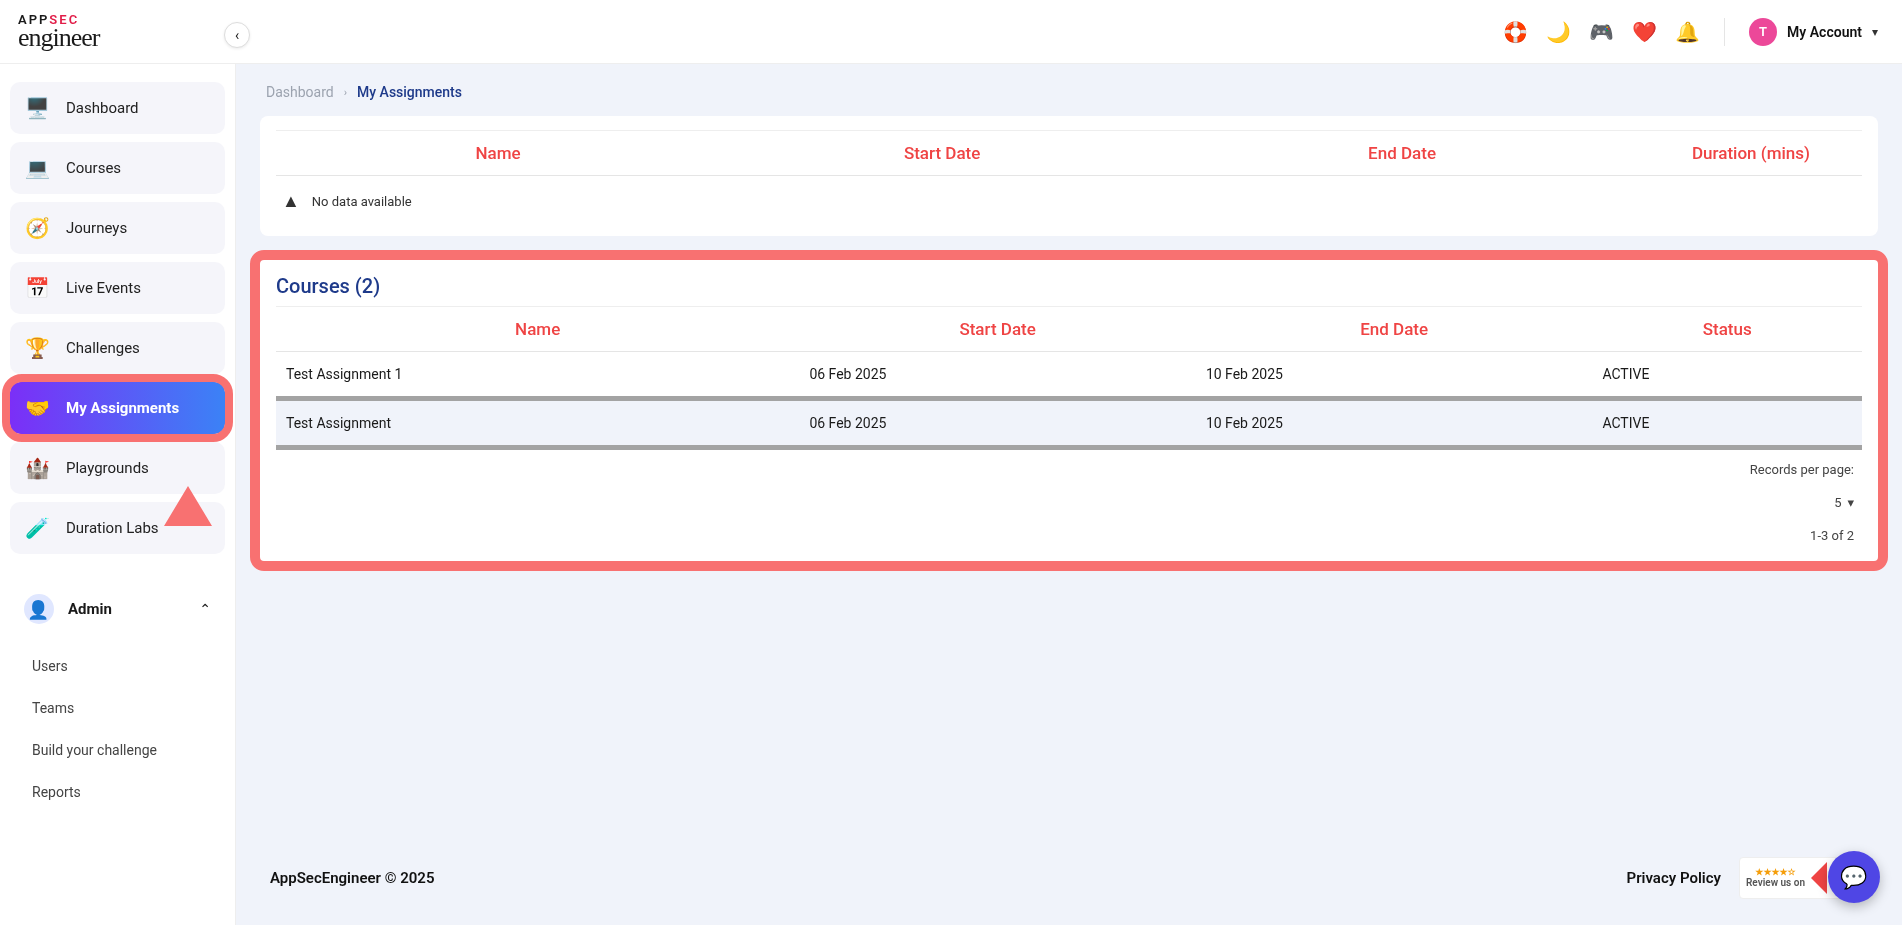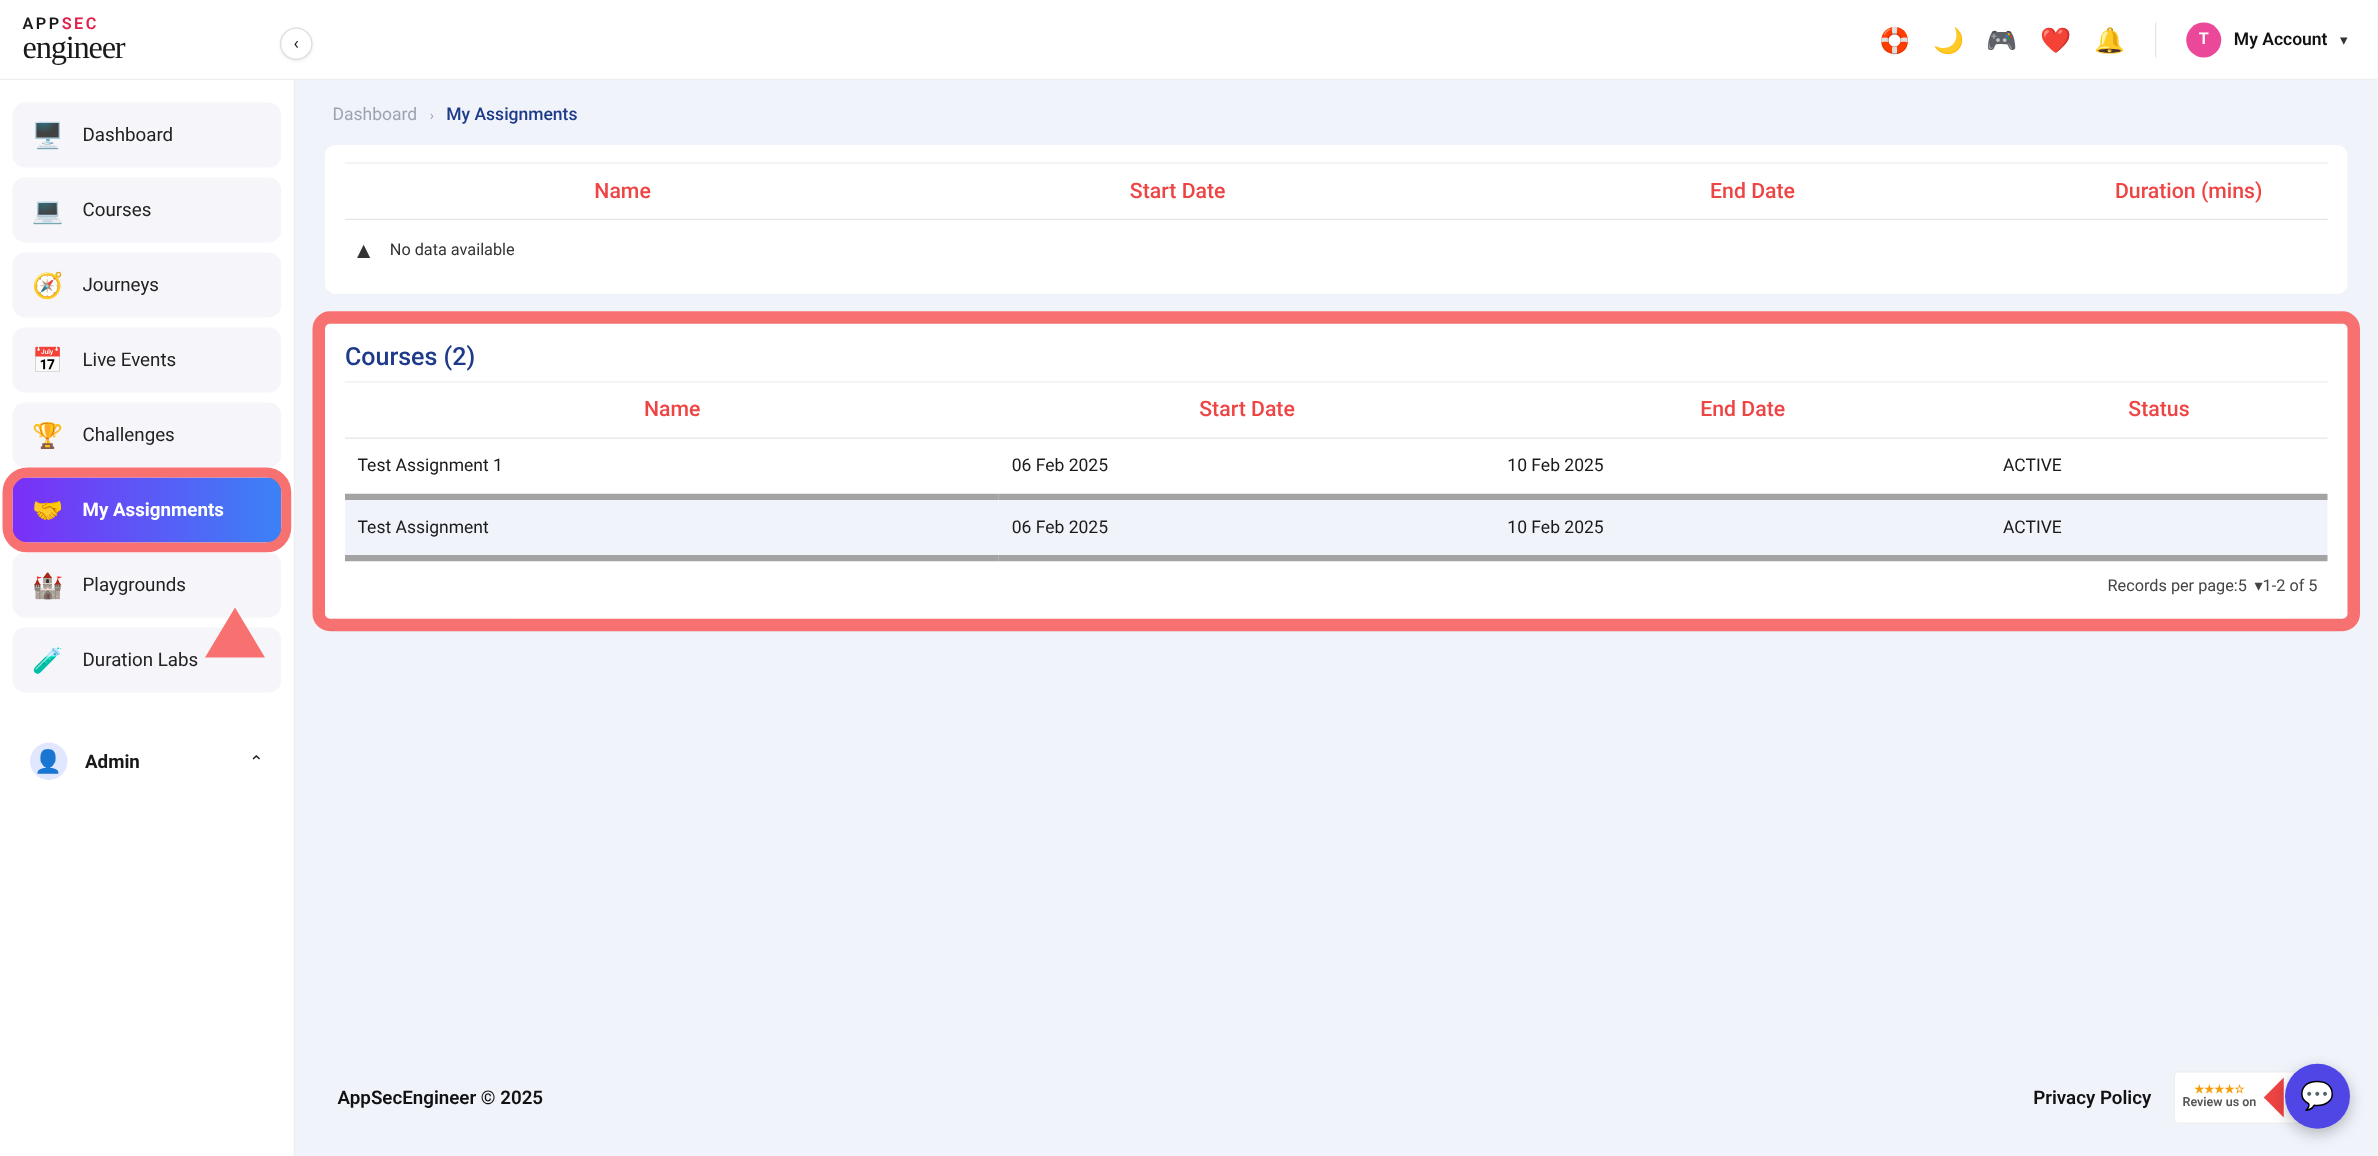--- a/index.html
+++ b/index.html
@@ -48,21 +48,21 @@
   table { width: 100%; border-collapse: collapse; }
   thead th { text-align: center; font-weight: 500; font-size: 17px; color: #ef4444; padding: 12px 10px; border-bottom: 1px solid #e5e5e5; border-top: 1px solid #eee;}
   tbody td { padding: 14px 10px; font-size: 14px; border-bottom: 5px solid #a3a3a3; }
   tbody tr:nth-child(even) td { background: #f0f3fa; }
   .no-data { display: flex; align-items: center; gap: 12px; padding: 14px 6px 6px; font-size: 13px; color: #333; }
   .warn-icon { font-size: 18px; }
 
   .highlight-box { outline: 10px solid #f87171; border-radius: 4px; position: relative; }
   .arrow-annotation { position: absolute; left: 158px; top: 422px; z-index: 50; pointer-events: none; }
 
-  .pagination { display: flex; justify-content: flex-end; align-items: flex-end; font-size: 13px; color: #444; padding: 12px 8px 0; }
+  .pagination { display: flex; justify-content: flex-end; align-items: flex-end; gap: 18px; font-size: 13px; color: #444; padding: 12px 8px 0; flex-direction: column; }
   .pagination .pp-select { display: flex; align-items: center; gap: 6px; cursor: pointer; }
 
   .footer { margin-top: auto; display: flex; align-items: center; justify-content: space-between; padding: 20px 10px 6px; font-size: 15px; font-weight: 600; color: #111; }
   .footer-right { display: flex; align-items: center; gap: 18px; }
   .g2-badge { display:flex; align-items:center; gap:6px; background:#fff; border:1px solid #eee; padding:4px 6px; border-radius:4px; cursor:pointer; font-size:10px; color:#555; position: relative;}
   .g2-tri { width:0;height:0;border-top:16px solid transparent;border-bottom:16px solid transparent;border-right:16px solid #ef4444; }
   .g2-sq { width:28px;height:28px;background:#ef4444;color:#fff;display:flex;align-items:center;justify-content:center;font-weight:700;border-radius:3px;font-size:12px;}
   .chat-fab { position: fixed; right: 22px; bottom: 22px; width: 52px; height: 52px; border-radius: 50%; background: #4f46e5; color: #fff; display: flex; align-items: center; justify-content: center; font-size: 22px; cursor: pointer; box-shadow: 0 4px 12px rgba(0,0,0,0.25); }
 </style>
 </head>
@@ -137,20 +137,26 @@
           <span>Duration Labs</span>
         </div>
       </div>
 
       <div class="admin-section">
         <div class="admin-header">
           <div class="admin-avatar">👤</div>
           <span class="admin-label">Admin</span>
           <span>⌃</span>
         </div>
+        <div class="admin-sub">
+          <a>Users</a>
+          <a>Teams</a>
+          <a>Build your challenge</a>
+          <a>Reports</a>
+        </div>
       </div>
 
       <svg class="arrow-annotation" width="60" height="140" viewBox="0 0 60 140">
         <path d="M30 140 L30 40 L6 40 L30 0 L54 40 L30 40 Z" fill="#f87171"></path>
       </svg>
     </div>
 
     <div class="main">
       <div class="breadcrumb">
         <span class="bc-item">Dashboard</span>
@@ -200,21 +206,21 @@
               <td>ACTIVE</td>
             </tr>
           </tbody>
         </table>
         <div class="pagination">
           <span>Records per page:</span>
           <span class="pp-select">
             <span>5</span>
             <span>▾</span>
           </span>
-          <span>1-2 of 5</span>
+          <span>1-3 of 2</span>
         </div>
       </div>
 
       <div class="footer">
         <span>AppSecEngineer © 2025</span>
         <div class="footer-right">
           <span style="cursor:pointer;">Privacy Policy</span>
           <div class="g2-badge">
             <div style="display:flex;flex-direction:column;align-items:center;line-height:1.1;">
               <span style="color:#f59e0b;font-size:9px;">★★★★☆</span>

